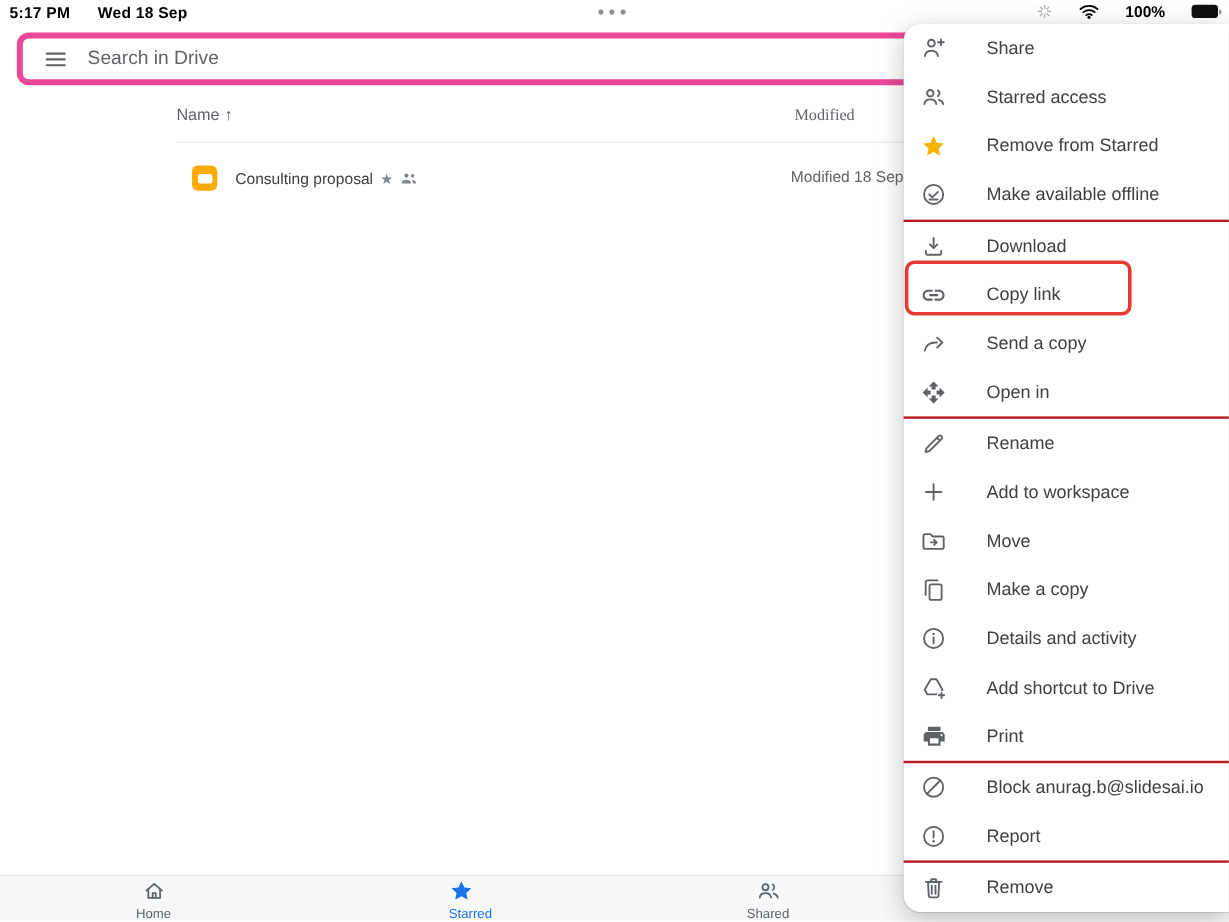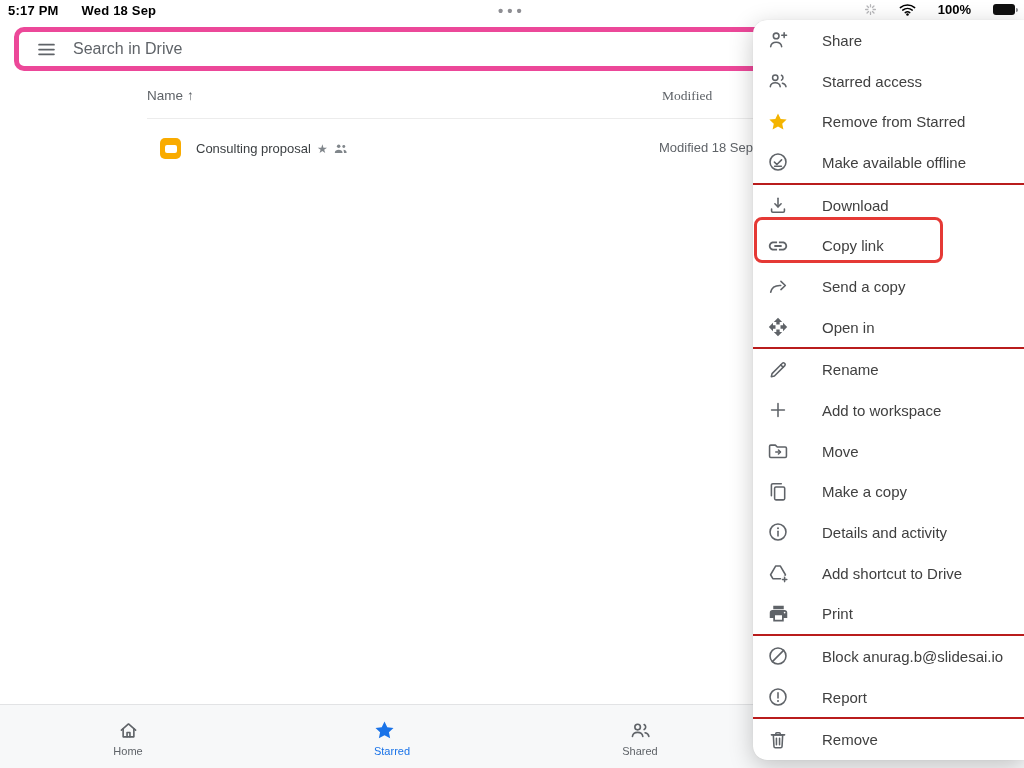--- a/index.html
+++ b/index.html
@@ -38,21 +38,21 @@
   .file-row { position:absolute; top:132px; left:0; right:0; height:45px; z-index:1; }
   .file-icon { position:absolute; left:160px; top:6px; width:21px; height:21px; background:#F9AB00; border-radius:5px; }
   .file-icon .inner { position:absolute; left:4.5px; top:6.5px; width:12px; height:8px; background:#fff; border-radius:2px; }
   .file-title { position:absolute; left:196px; top:0; height:33px; display:flex; align-items:center; gap:6px; }
   .file-name { font-size:13px; color:#3c4043; }
   .mini-star { color:#80868b; font-size:12px; line-height:1; }
   .file-modified { position:absolute; left:659px; top:8px; font-size:13px; color:#5f6368; white-space:nowrap; }
 
   
   .bottomnav {
-    position:absolute; left:0; right:0; bottom:0; height:64px;
+    position:absolute; left:0; right:0; bottom:0; height:39px;
     background:#f7f8f9; border-top:1px solid #e2e3e5;
     display:flex; z-index:10;
   }
   .nav-tab { width:256px; display:flex; flex-direction:column; align-items:center; justify-content:center; gap:3px; padding-top:2px; }
   .nav-label { font-size:11px; color:#5f6368; }
   .nav-tab.active .nav-label { color:#1a73e8;margin-left:16px; }
 
   
   .menu {
     position:absolute; left:753px; right:0; top:20px; bottom:8px;

